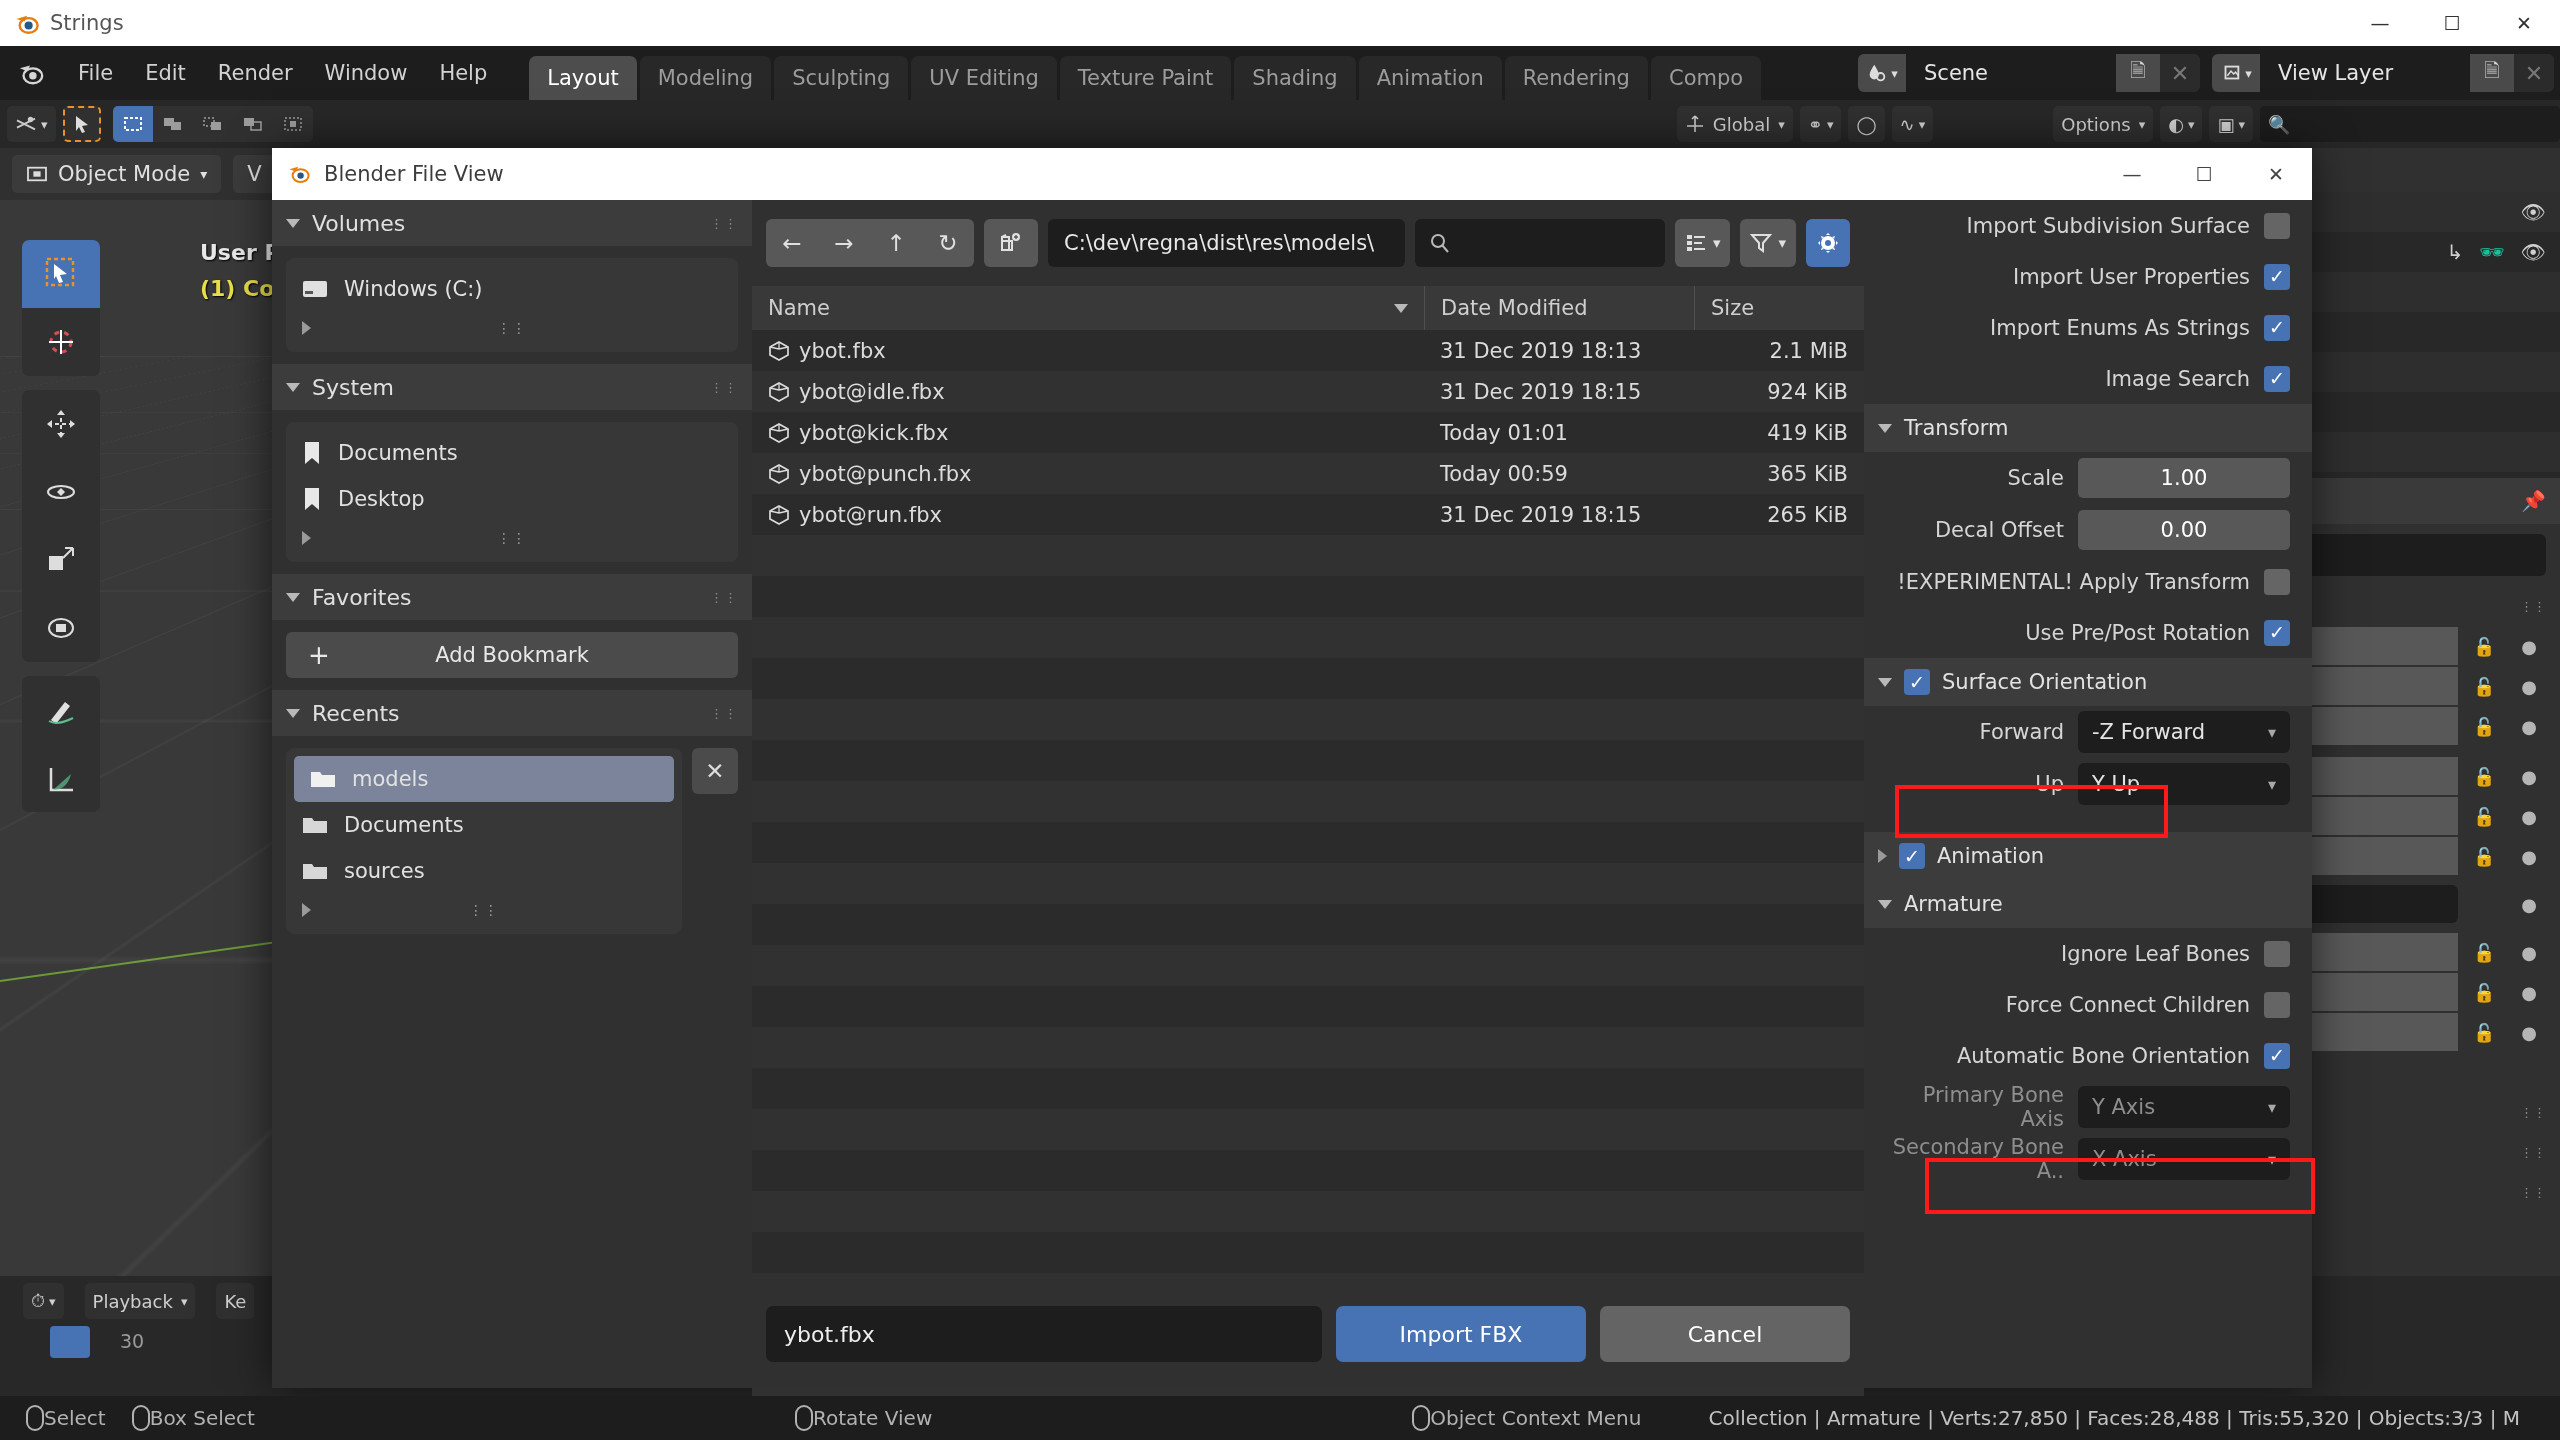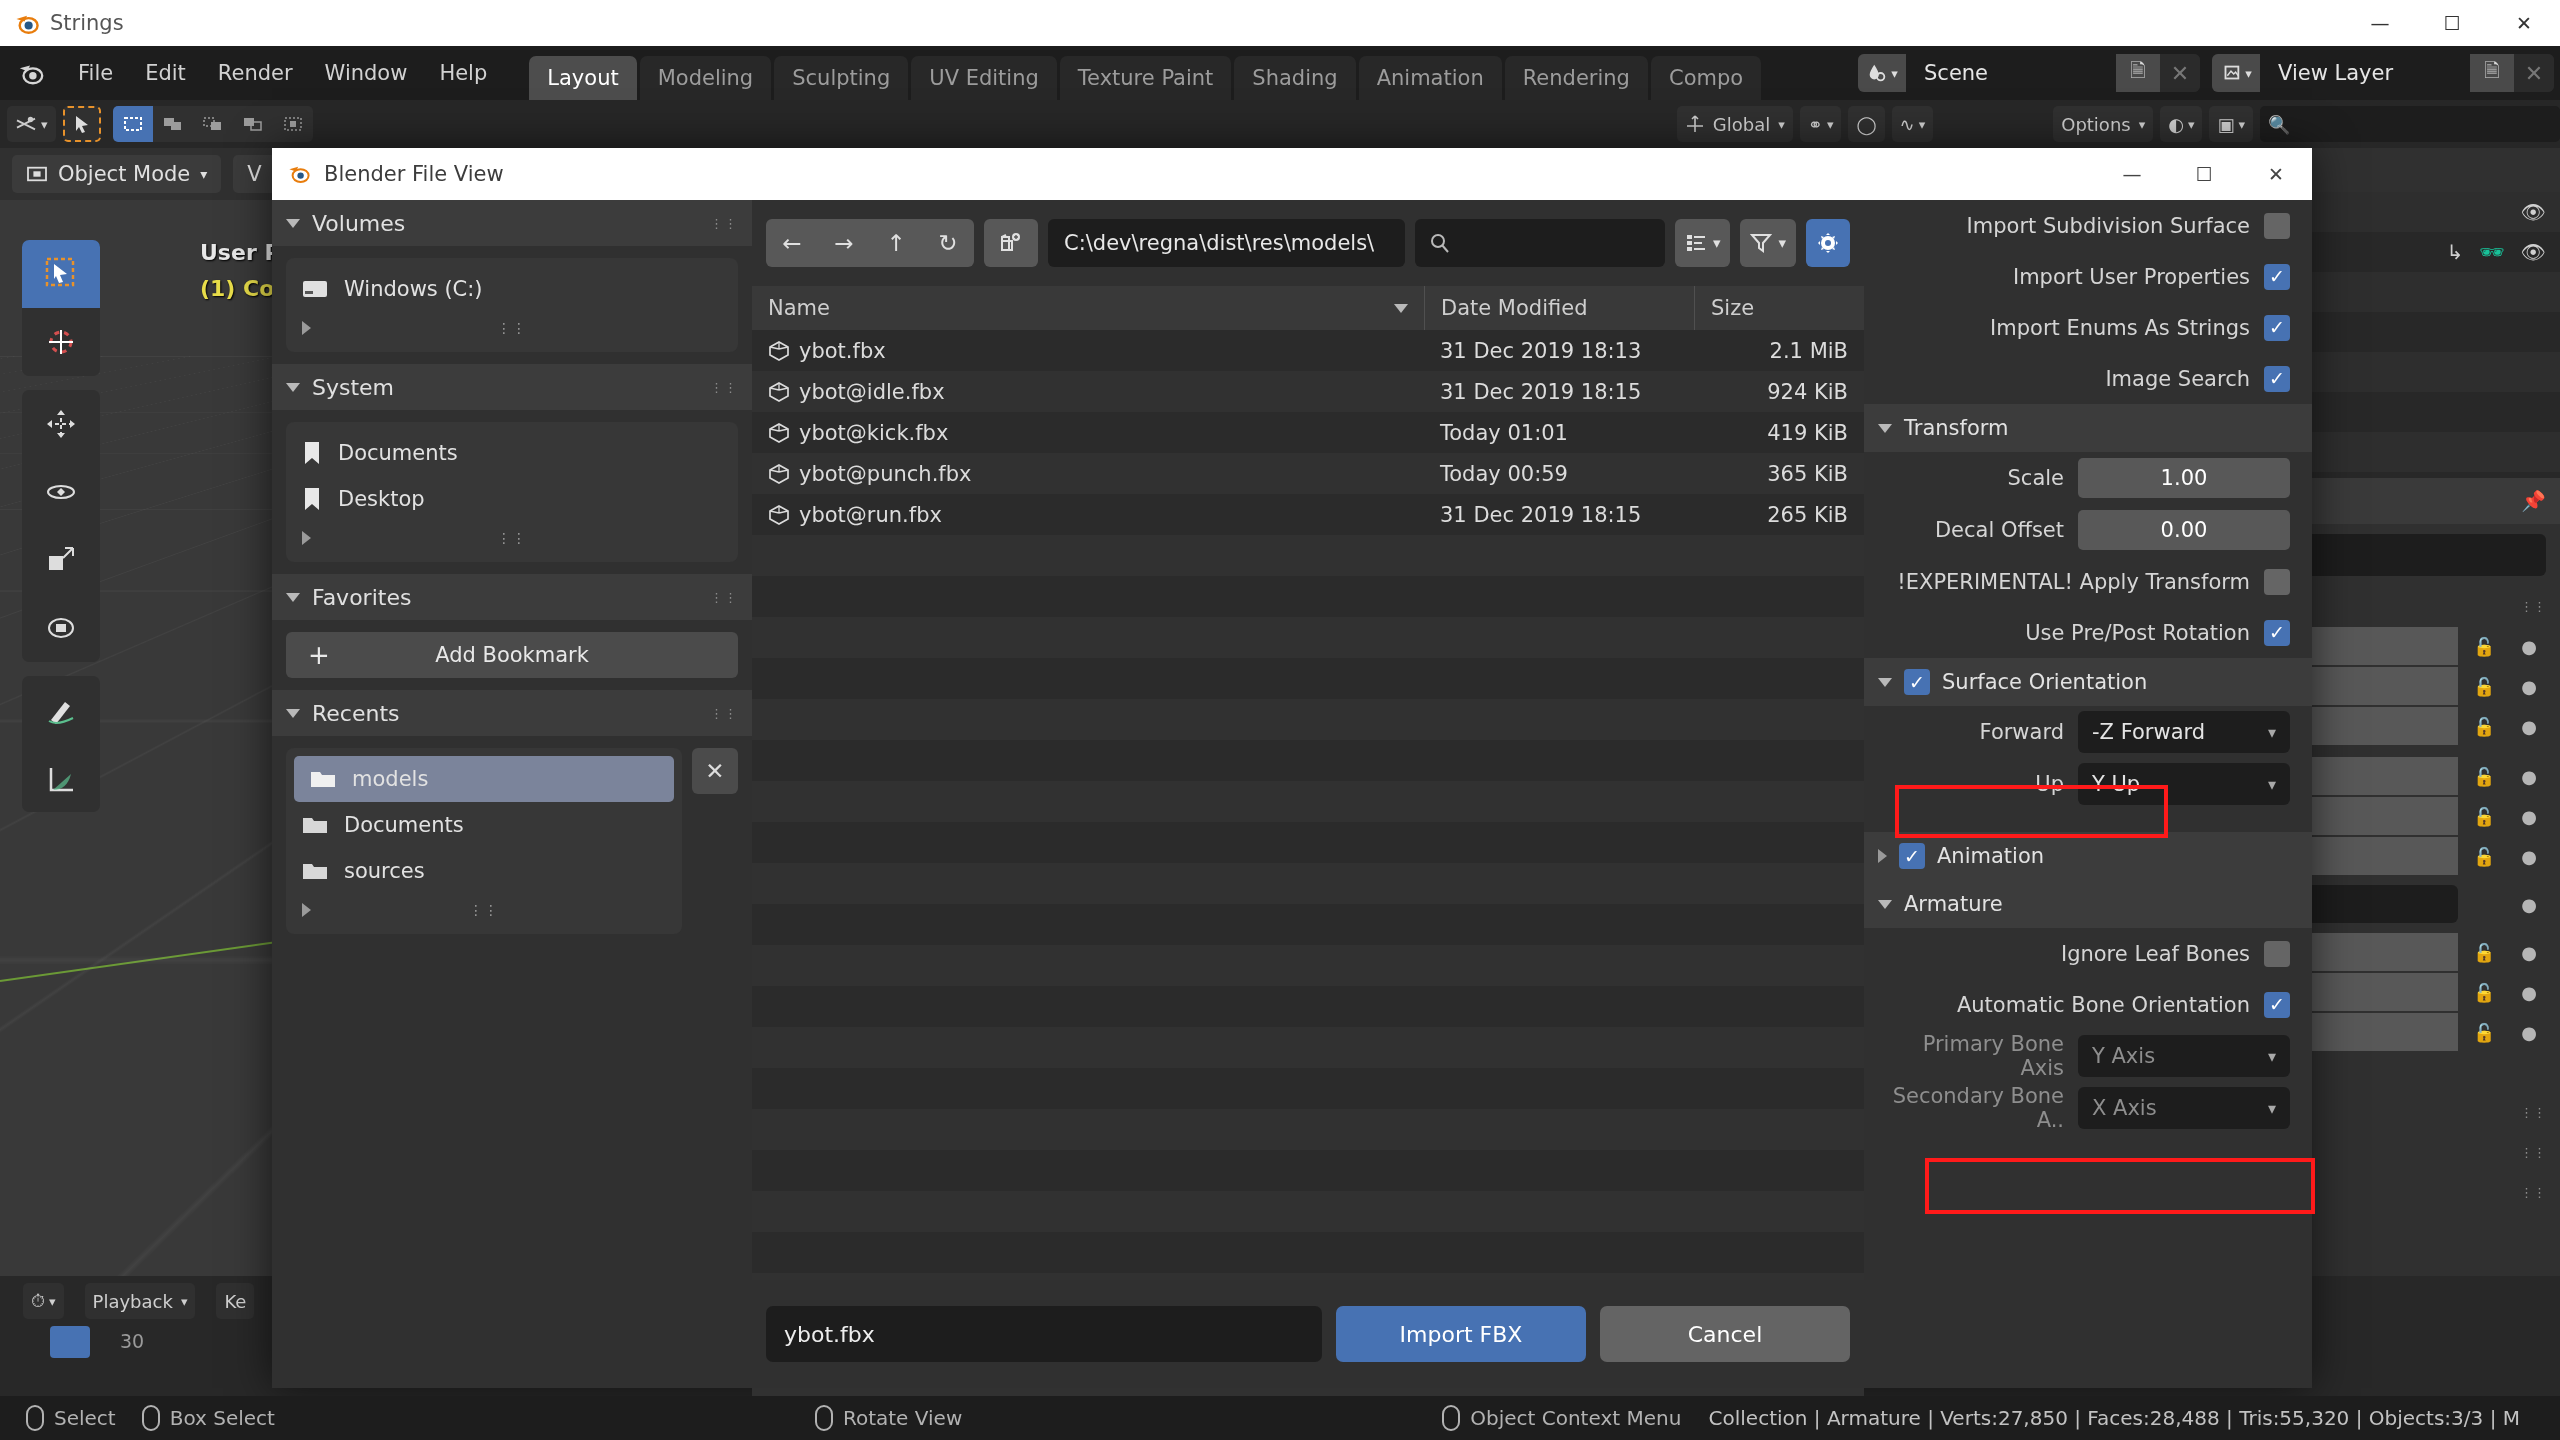--- a/index.html
+++ b/index.html
@@ -211,21 +211,21 @@
   .dropfield.dim { color:#8e8e8e; }
   .dropfield .cv { margin-left:auto; color:#a9a9a9; font-size:16px; }
   .subhead { height:48px; background:#3c3c3c; display:flex; align-items:center;
     gap:12px; padding:0 14px; color:#e2e2e2; font-size:21px; }
   .hl { position:absolute; border:4px solid #ff1a1a; pointer-events:none; }
 
   
   .statusbar { position:absolute; left:0; bottom:0; width:2560px; height:44px;
     background:#1d1d1d; display:flex; align-items:center; color:#b2b2b2;
     font-size:20px; }
-  .sb-item { display:flex; align-items:center; gap:10px; margin-left:26px; }
+  .sb-item { display:flex; align-items:center; margin-left:26px; }
   .mouse { width:18px; height:26px; border:2px solid #b2b2b2; border-radius:9px; }
   .sb-stats { margin-left:auto; margin-right:40px; color:#c2c2c2; font-size:20px; }
   .tri { width:0; height:0; border-left:7px solid transparent;
     border-right:7px solid transparent; }
   .tri.down { border-top:9px solid #b9b9b9; }
   .tri.right { border-left:9px solid #9a9a9a; border-top:7px solid transparent;
     border-bottom:7px solid transparent; border-right:0; }
 </style>
 </head>
 <body>
@@ -913,20 +913,24 @@
         <div class="subhead">
           <span class="tri down"></span>
           <span>Armature</span>
         </div>
 
         <div class="orow">
           <span>Ignore Leaf Bones</span>
           <span class="chk"></span>
         </div>
         <div class="orow">
+          <span>Force Connect Children</span>
+          <span class="chk"></span>
+        </div>
+        <div class="orow">
           <span>Automatic Bone Orientation</span>
           <span class="chk on">
               <span class="tick">✓</span>
             </span>
         </div>
 
         <div class="fieldrow">
           <span class="lab dim">Primary Bone Axis</span>
           <span class="dropfield dim">
             <span>Y Axis</span>

